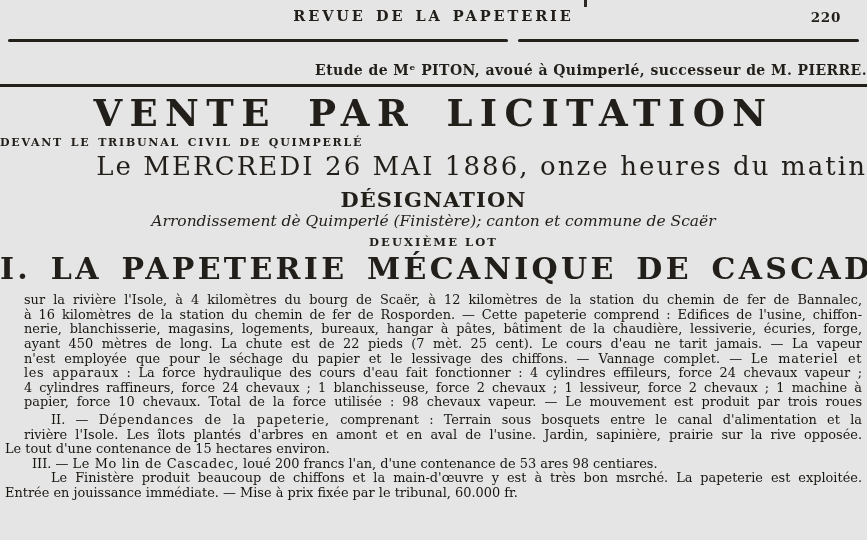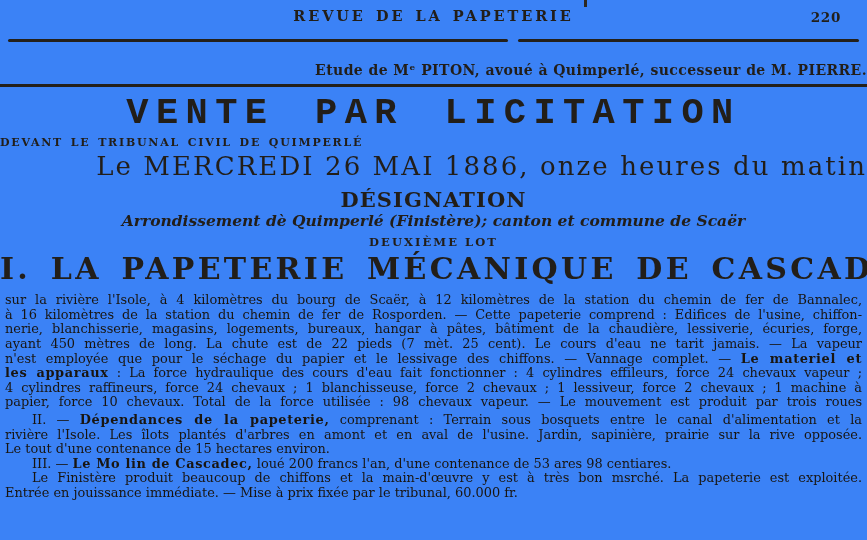--- a/index.html
+++ b/index.html
@@ -2,21 +2,21 @@
 <html><head>
 <meta charset="utf-8">
 <style>
   html,body{margin:0;padding:0;}
   body{
     width:867px;height:540px;background:#ffffff;
     font-family:"DejaVu Serif","Liberation Serif",serif;
   }
   .page{
     position:relative;width:867px;height:540px;overflow:hidden;
-    background:#3b82f6;color:#221e19;
+    background:#e5e5e5;color:#221e19;
   }
   .top-mark{
     position:absolute;left:584px;top:0;width:3px;height:7px;background:#2c2822;
   }
   .masthead{position:relative;padding-top:7px;height:24px;}
   .journal{
     display:block;text-align:center;font-size:14.5px;font-weight:bold;
     letter-spacing:0.2em;word-spacing:0.15em;
   }
   .pagenum{
@@ -26,52 +26,52 @@
   .rule-split .seg{height:3px;background:#24201a;border-radius:2px;}
   .seg-l{width:500px;}
   .seg-gap{width:10px;height:3px;background:transparent;}
   .seg-r{flex:1;}
   .etude{
     margin-top:20px;text-align:right;font-weight:bold;font-size:14px;letter-spacing:0.03em;
   }
   .rule-full{height:3px;background:#24201a;margin-top:6px;}
   .title{
     margin:8px 0 0;text-align:center;font-size:37px;line-height:1;
-    font-weight:bold;letter-spacing:0.2em;word-spacing:0.3em;white-space:nowrap;font-family:Liberation Mono, monospace;
+    font-weight:bold;letter-spacing:0.2em;word-spacing:0.3em;white-space:nowrap;
   }
   .subtitle{
     margin-top:4px;text-align:left;font-size:11px;font-weight:bold;
     letter-spacing:0.16em;word-spacing:0.2em;
   }
   .dateline{
     margin-top:4px;text-align:right;font-size:26px;line-height:1;
     letter-spacing:0.08em;white-space:nowrap;
   }
   .designation{
     margin:10px 0 0;text-align:center;font-size:21px;line-height:1;
     font-weight:bold;letter-spacing:0.05em;
   }
   .arrondissement{
-    margin-top:3px;text-align:center;font-style:italic;font-weight:700;font-size:15.5px;line-height:1.05;
+    margin-top:3px;text-align:center;font-style:italic;font-weight:400;font-size:15.5px;line-height:1.05;
   }
   .lot-label{
     margin-top:6px;text-align:center;font-size:11.5px;font-weight:bold;letter-spacing:0.18em;
   }
   .lot-title{
     margin:5px 0 0;text-align:center;font-size:30px;line-height:1;
     font-weight:bold;letter-spacing:0.11em;word-spacing:0.2em;white-space:nowrap;
   }
   .bodytext{
     margin-top:9px;padding:0 5px;font-size:12.9px;line-height:14.6px;color:#191510;
   }
   .bl{margin:0;overflow:hidden;}
-  .j{text-align:justify;text-align-last:justify;}
+  .j{text-align:justify;text-align-last:justify;margin-left:19px;}
   .ind{text-indent:27px;}
   .gap{margin-top:3px;}
-  .bl b{font-weight:bold;letter-spacing:0.05em;}
+  .bl b{font-weight:normal;letter-spacing:0.05em;}
 </style>
 </head>
 <body>
 
 <div class="page">
 
   <div class="top-mark"></div>
 
   <div class="masthead">
     <span class="journal">REVUE DE LA PAPETERIE</span>

